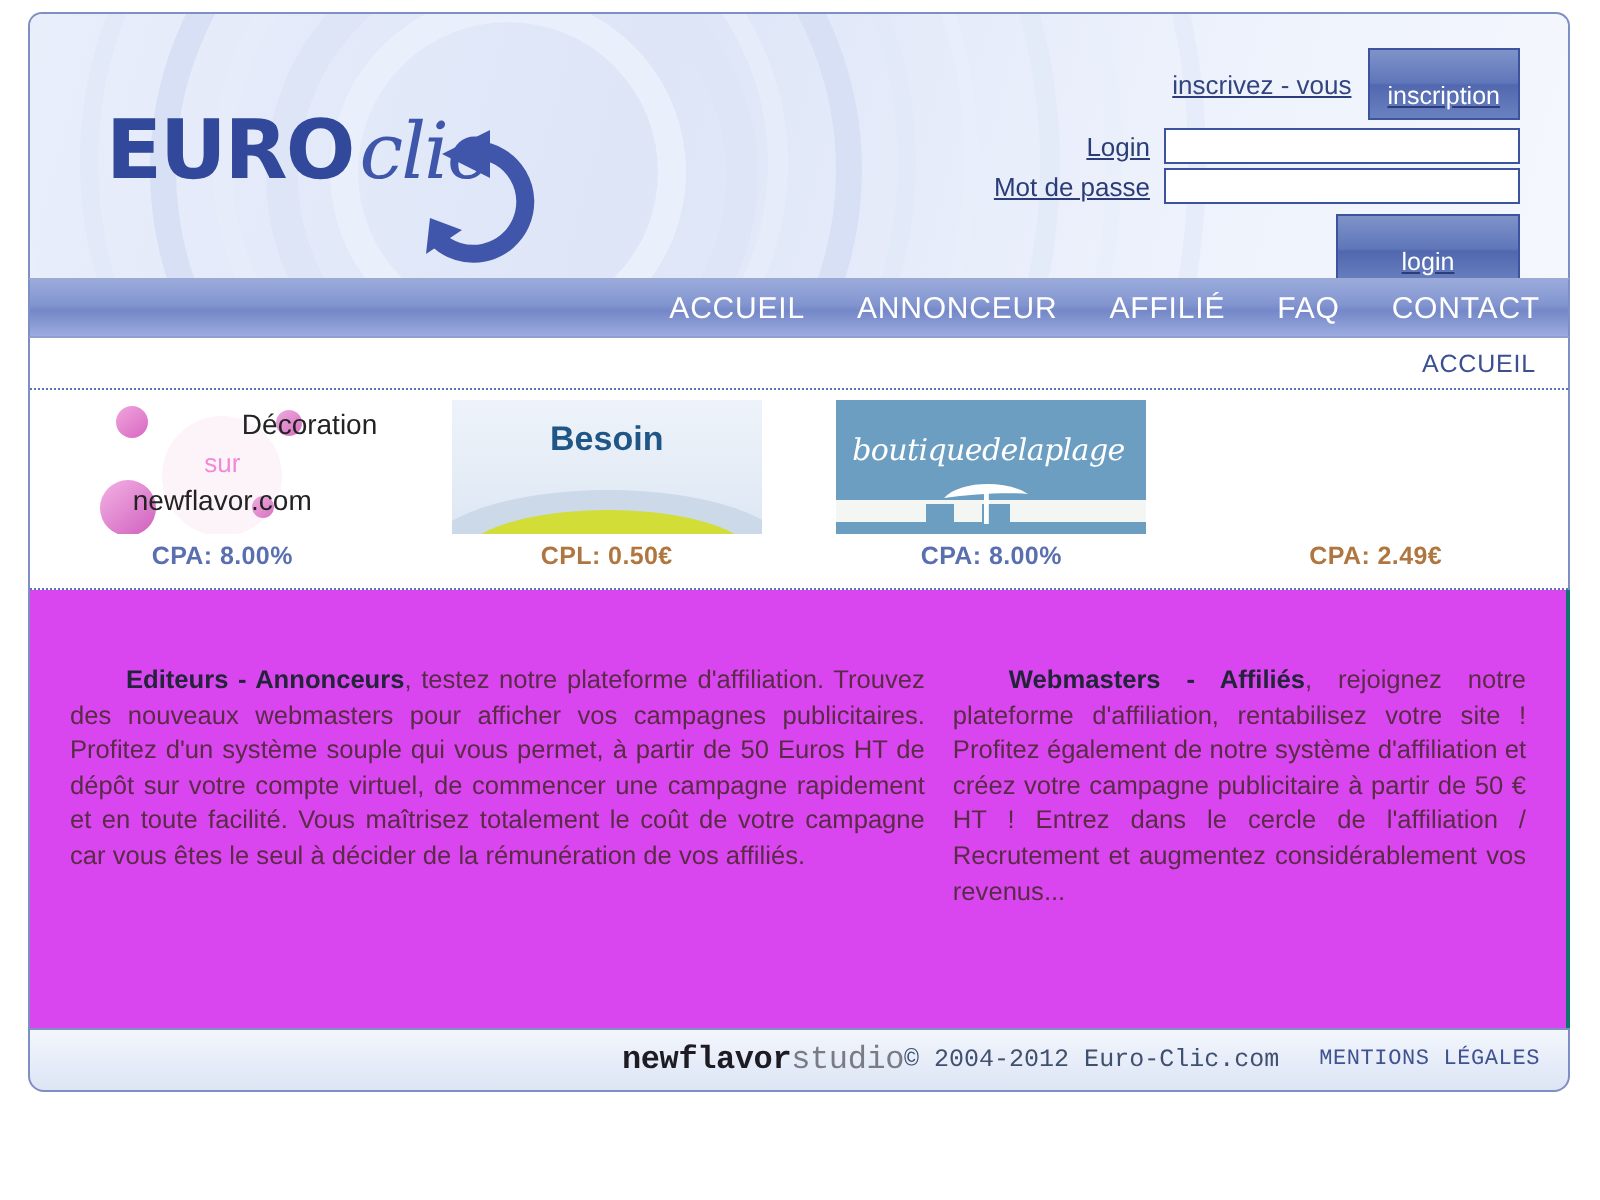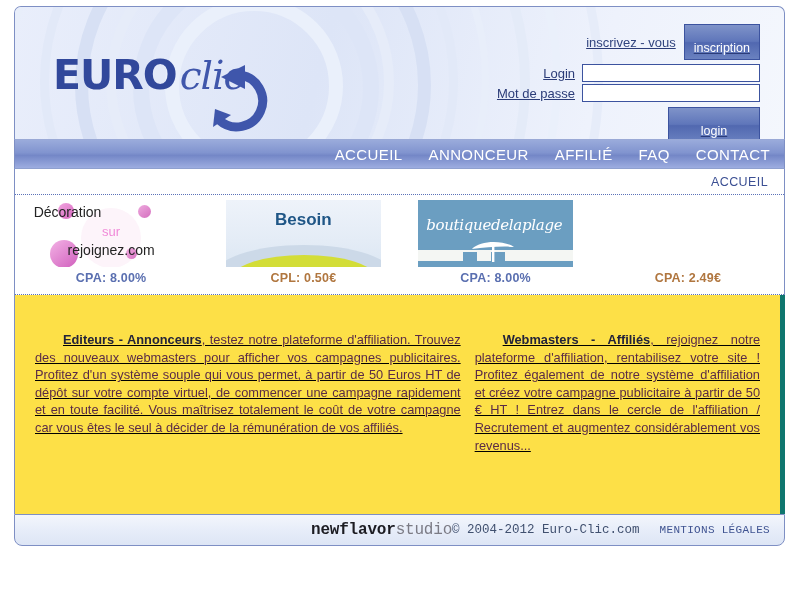--- a/index.html
+++ b/index.html
@@ -233,21 +233,21 @@
   .b1 { background: #ffffff; }
   .b1 .halo {
     position: absolute; left: 47px; top: 8px; width: 60px; height: 60px;
     border-radius: 50%; background: #fdf4fa;
   }
   .b1 .dot { position: absolute; border-radius: 50%; }
   .b1 .d1 { left: 24px; top: 3px;  width: 16px; height: 16px; background: linear-gradient(140deg,#f0a5df,#d867c0); }
   .b1 .d2 { left: 104px; top: 5px;  width: 13px; height: 13px; background: linear-gradient(140deg,#eeaade,#d46ebe); }
   .b1 .d3 { left: 16px; top: 40px; width: 28px; height: 28px; background: linear-gradient(140deg,#f3b2e5,#d05fbd); }
   .b1 .d4 { left: 92px; top: 48px; width: 11px; height: 11px; background: linear-gradient(140deg,#f0aee0,#d771c2); }
-  .b1 .t1 { position: absolute; left: 0; top: 4px;  width: 155px; text-align: left; font-size: 14px; color: #232323; font-family:"Liberation Sans",sans-serif; }
+  .b1 .t1 { position: absolute; left: 0; top: 4px;  width: 155px; text-align: right; font-size: 14px; color: #232323; font-family:"Liberation Sans",sans-serif; }
   .b1 .t2 { position: absolute; left: 0; top: 24px; width: 155px; text-align: center; font-size: 13px; color: #f08ad8; }
   .b1 .t3 { position: absolute; left: 0; top: 42px; width: 155px; text-align: center; font-size: 14px; color: #232323; }
 
   
   .b2 { background: linear-gradient(180deg,#eef3fa 0%,#e4ecf6 60%,#dce7f3 100%); }
   .b2 .txt {
     position: absolute; left: 0; top: 9px; width: 155px; text-align: center;
     font-size: 17px; font-weight: bold; color: #1f5686; line-height: 21px;
     font-family: "Liberation Sans", sans-serif;
   }
@@ -267,27 +267,26 @@
   .b3 .sea { position: absolute; left: 0; top: 61px; width: 155px; height: 6px; background: #6b9ec1; }
   .b3 .bt1 { position: absolute; left: 8px; top: 16px; width: 147px; text-align: left; font-size: 15px; color:#ffffff; font-family:"DejaVu Serif",serif; font-style: italic; letter-spacing: -0.3px; }
   .b3 .bt2 { position: absolute; left: 0; top: 22px; width: 138px; text-align: right; font-size: 14px; color:#ffffff; font-family:"DejaVu Serif",serif; font-style: italic; }
   .b3 .umbrella { position: absolute; left: 52px; top: 40px; width: 48px; height: 22px; }
   .b3 .blockl { position: absolute; left: 45px; top: 52px; width: 14px; height: 9px; background:#6b9ec1; }
   .b3 .blockr { position: absolute; left: 73px; top: 52px; width: 14px; height: 9px; background:#6b9ec1; }
 
   
   .content {
     border-left: 1px solid #7e8fc4;
-    border-right: 5px solid #0f766e;
-    background: #fde047;
+    border-right: 2px solid #0f766e;
+    background: #d946ef;
     height: 219px;
     display: flex;
     box-sizing: border-box;
     padding: 36px 20px 0 20px;
-    text-decoration: underline;
   }
   .col {
     font-size: 12.8px;
     line-height: 17.6px;
     color: #5a2b46;
     text-align: justify;
     font-family: "Liberation Sans", sans-serif;
   }
   .col-left  { width: 448px; padding-right: 14px; box-sizing: border-box; }
   .col-right { width: 291px; box-sizing: border-box; }
@@ -379,21 +378,21 @@
 
       <div class="banner-cell">
         <div class="banner-img b1">
           <div class="halo"></div>
           <div class="dot d1"></div>
           <div class="dot d2"></div>
           <div class="dot d3"></div>
           <div class="dot d4"></div>
           <div class="t1">Décoration</div>
           <div class="t2">sur</div>
-          <div class="t3">rejoignez.com</div>
+          <div class="t3">newflavor.com</div>
         </div>
         <div class="banner-price">CPA: 8.00%</div>
       </div>
 
       <div class="banner-cell">
         <div class="banner-img b2">
           <div class="hill1"></div>
           <div class="hill2"></div>
           <div class="txt">
             <span>Besoin</span><br>

